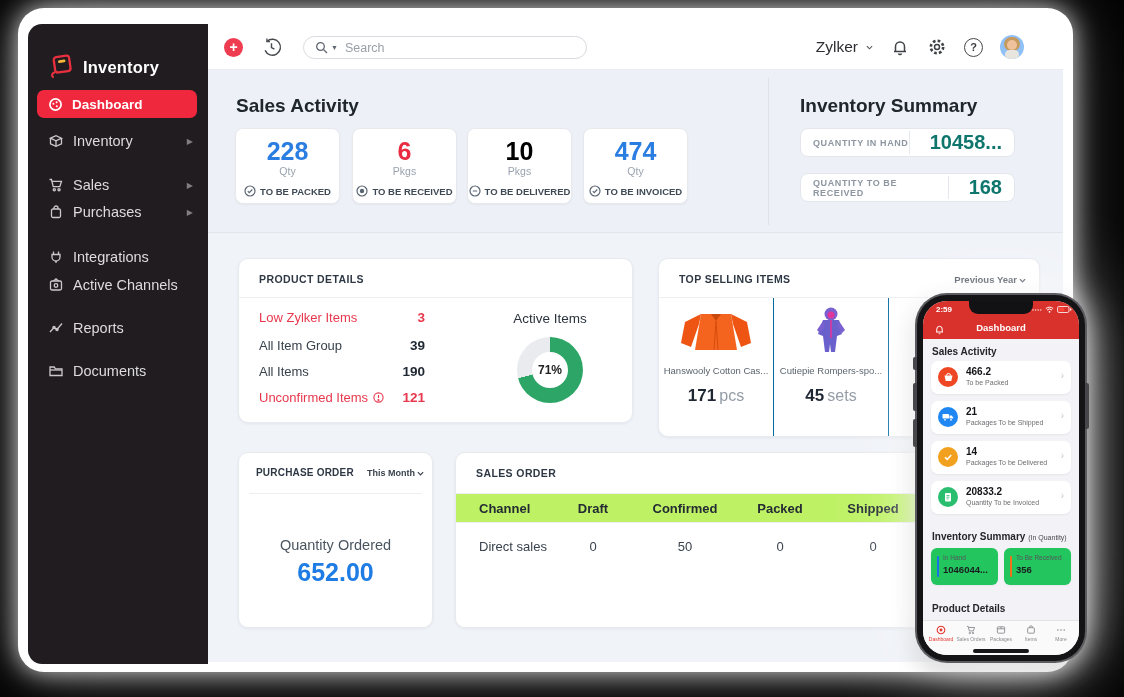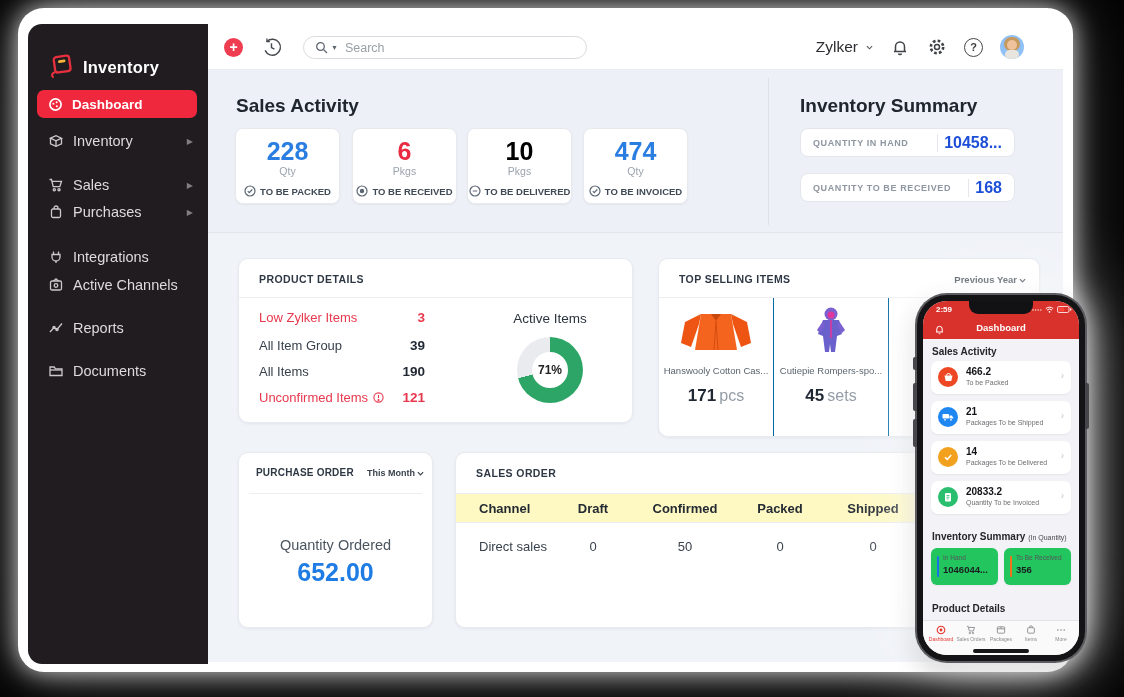--- a/index.html
+++ b/index.html
@@ -29,21 +29,21 @@
 .content{position:absolute;left:190px;top:62px;width:855px;height:592px;background:#f0f3f8;border-radius:0 0 16px 0;overflow:hidden;}
 .hero{position:absolute;left:0;top:0;width:100%;height:163px;background:#edf1f7;border-bottom:1px solid #e2e5ea;}
 .hero-divider{position:absolute;left:560px;top:8px;height:147px;width:1px;background:#dfe3e9;}
 .sec-title{position:absolute;font-size:19px;font-weight:600;color:#20262e;}
 .sa-card{position:absolute;top:58px;width:105px;height:76px;background:#fff;border:1px solid #e7e9ec;border-radius:8px;box-shadow:0 1px 2px rgba(25,39,60,.05);text-align:center;padding-top:9px;}
 .sa-num{font-size:25px;font-weight:700;line-height:1.05;}
 .sa-unit{font-size:10.5px;color:#9aa3ae;margin-top:1px;}
 .sa-label{margin-top:8px;font-size:9.5px;font-weight:700;color:#3f4a55;display:flex;justify-content:center;gap:4px;align-items:center;white-space:nowrap;}
 .pill{position:absolute;left:592px;width:215px;height:29px;background:#fff;border:1px solid #e3e6eb;border-radius:8px;display:flex;align-items:center;padding:0 12px;}
 .pill-label{font-size:9px;font-weight:700;color:#8d96a1;letter-spacing:.6px;}
-.pill-val{margin-left:auto;font-size:16px;font-weight:700;color:#1d4ed8;border-left:1px solid #e4e7eb;padding-left:6px;}
+.pill-val{margin-left:auto;font-size:20px;font-weight:700;color:#0f766e;border-left:1px solid #e4e7eb;padding-left:20px;}
 .card{position:absolute;background:#fff;border:1px solid #e7eaee;border-radius:10px;box-shadow:0 1px 3px rgba(25,39,60,.06);}
 .card-h{position:absolute;left:20px;top:14px;font-size:10.5px;font-weight:700;color:#2e3844;letter-spacing:.4px;}
 .card-div{position:absolute;left:0;right:0;top:38px;height:1px;background:#eceef1;}
 .period{position:absolute;right:13px;top:15px;font-size:9.5px;font-weight:700;color:#39424d;white-space:nowrap;}
 .caret-sm{display:inline-block;width:7px;height:5px;vertical-align:middle;margin-left:2px;}
 
 .pd-row{position:absolute;left:20px;width:166px;display:flex;align-items:center;font-size:13px;color:#38424d;}
 .pd-val{margin-left:auto;font-weight:700;color:#1f2733;font-size:13.5px;}
 .alert{color:#e8384d;}
 .pd-chart{position:absolute;left:252px;top:52px;width:118px;text-align:center;}
@@ -58,21 +58,21 @@
 .ts-img{height:50px;display:flex;align-items:flex-end;justify-content:center;}
 .ts-name{margin-top:9px;font-size:9.5px;color:#5a636d;white-space:nowrap;}
 .ts-qty{margin-top:10px;font-size:17px;font-weight:700;color:#1f2733;display:flex;justify-content:center;align-items:baseline;gap:3px;}
 .ts-unit{font-size:16px;color:#939ca6;font-weight:400;}
 
 .po-h{left:17px;font-size:10px;letter-spacing:.2px;}
 .po-period{right:8px;font-size:9px;}
 .po-label{position:absolute;top:84px;width:100%;text-align:center;font-size:14.5px;color:#4a5560;}
 .po-val{position:absolute;top:105px;width:100%;text-align:center;font-size:25px;font-weight:700;color:#1e7ce4;}
 
-.so-headrow{position:absolute;left:0;right:0;top:40px;height:30px;background:#fef9c3;border-top:1px solid #ebedf0;border-bottom:1px solid #ebedf0;}
+.so-headrow{position:absolute;left:0;right:0;top:40px;height:30px;background:#bef264;border-top:1px solid #ebedf0;border-bottom:1px solid #ebedf0;}
 .so-h{position:absolute;font-size:13px;font-weight:700;color:#242b33;line-height:30px;}
 .so-c{position:absolute;font-size:13px;color:#39424d;top:86px;}
 .ctr{transform:translateX(-50%);}
 
 .phone{position:absolute;left:917px;top:295px;width:168px;height:366px;background:#141416;border-radius:30px;box-shadow:0 0 0 2px #5c5c60,0 0 34px rgba(255,255,255,.95),0 0 90px rgba(255,255,255,.5),0 10px 24px rgba(0,0,0,.28);}
 .sbtn{position:absolute;background:#47474b;}
 .pscreen{position:absolute;inset:6px;border-radius:24px;overflow:hidden;background:#f2f2f7;}
 .phead{position:absolute;top:0;left:0;right:0;height:38px;background:#d9322c;}
 .notch{position:absolute;top:0;left:50%;transform:translateX(-50%);width:64px;height:13px;background:#121214;border-radius:0 0 9px 9px;}
 .ptime{position:absolute;left:13px;top:4px;font-size:8px;color:#fff;font-weight:600;}

